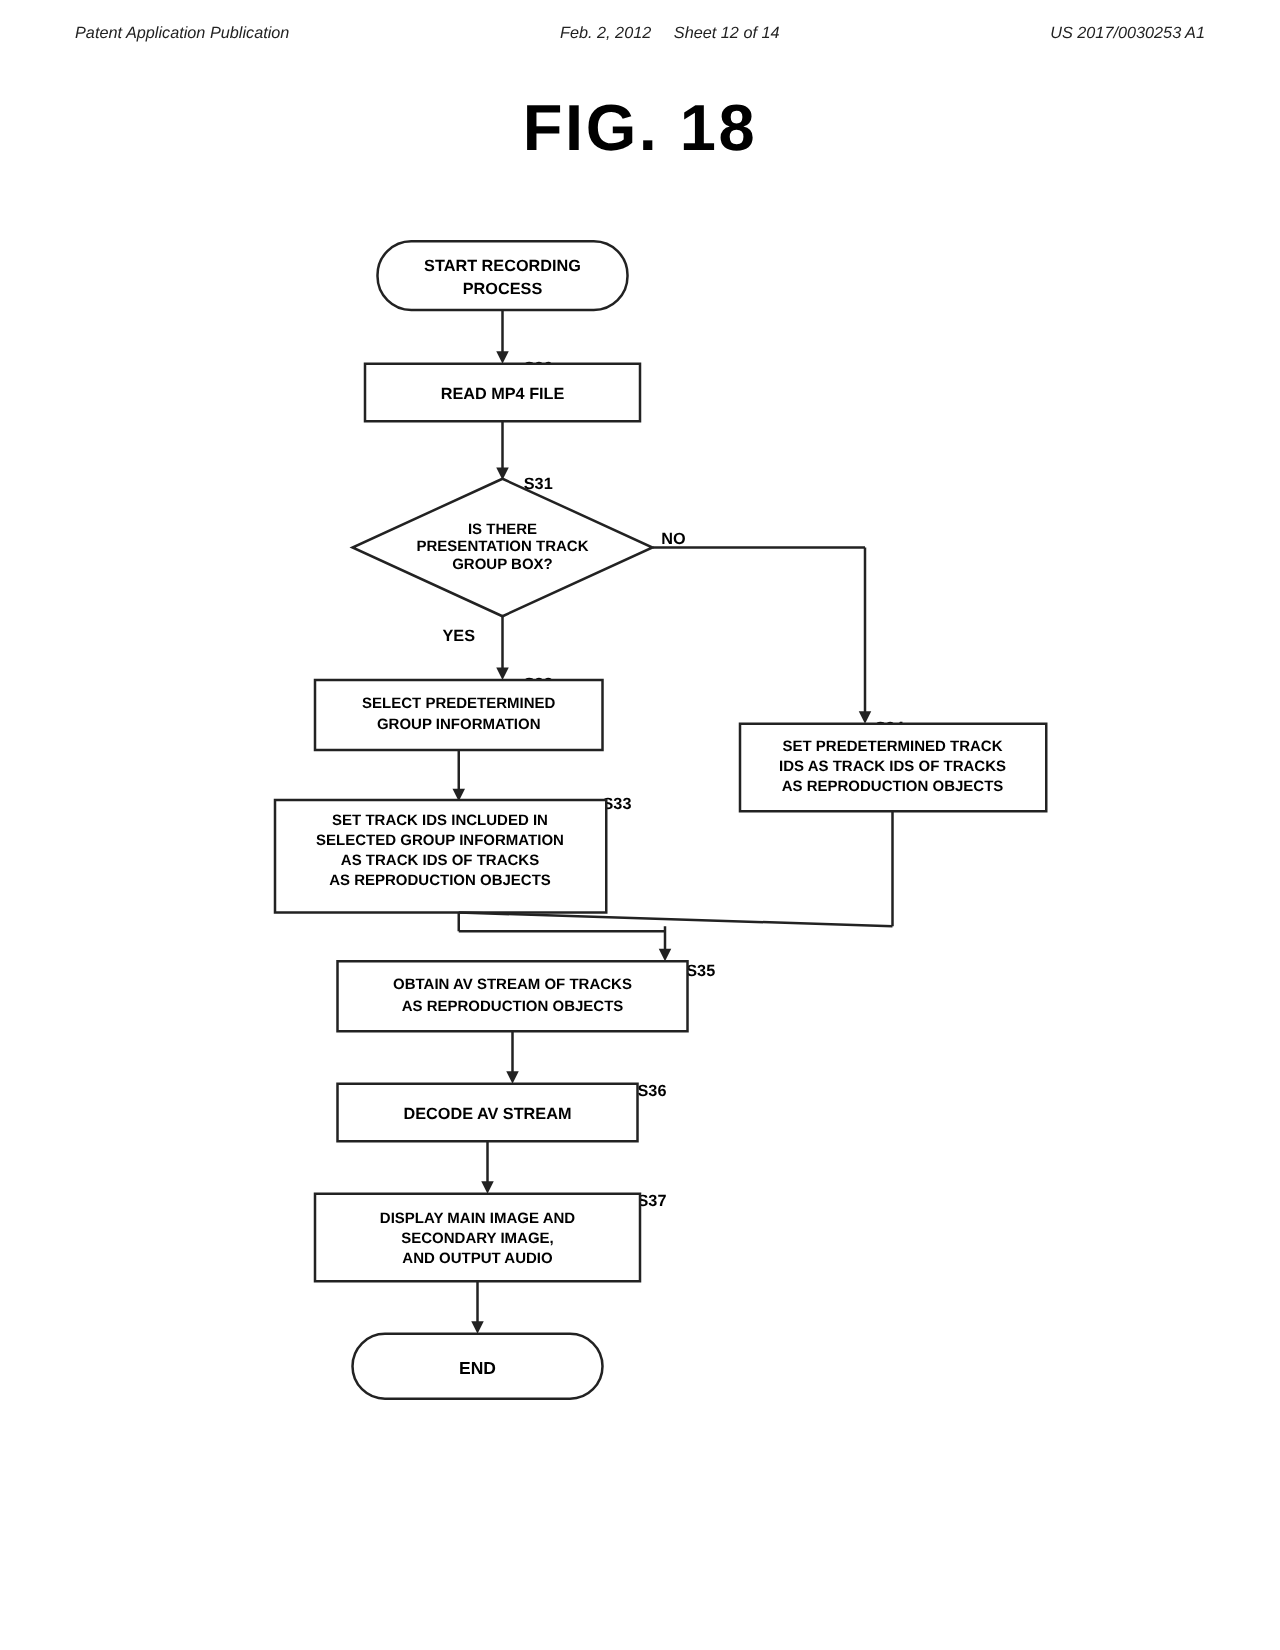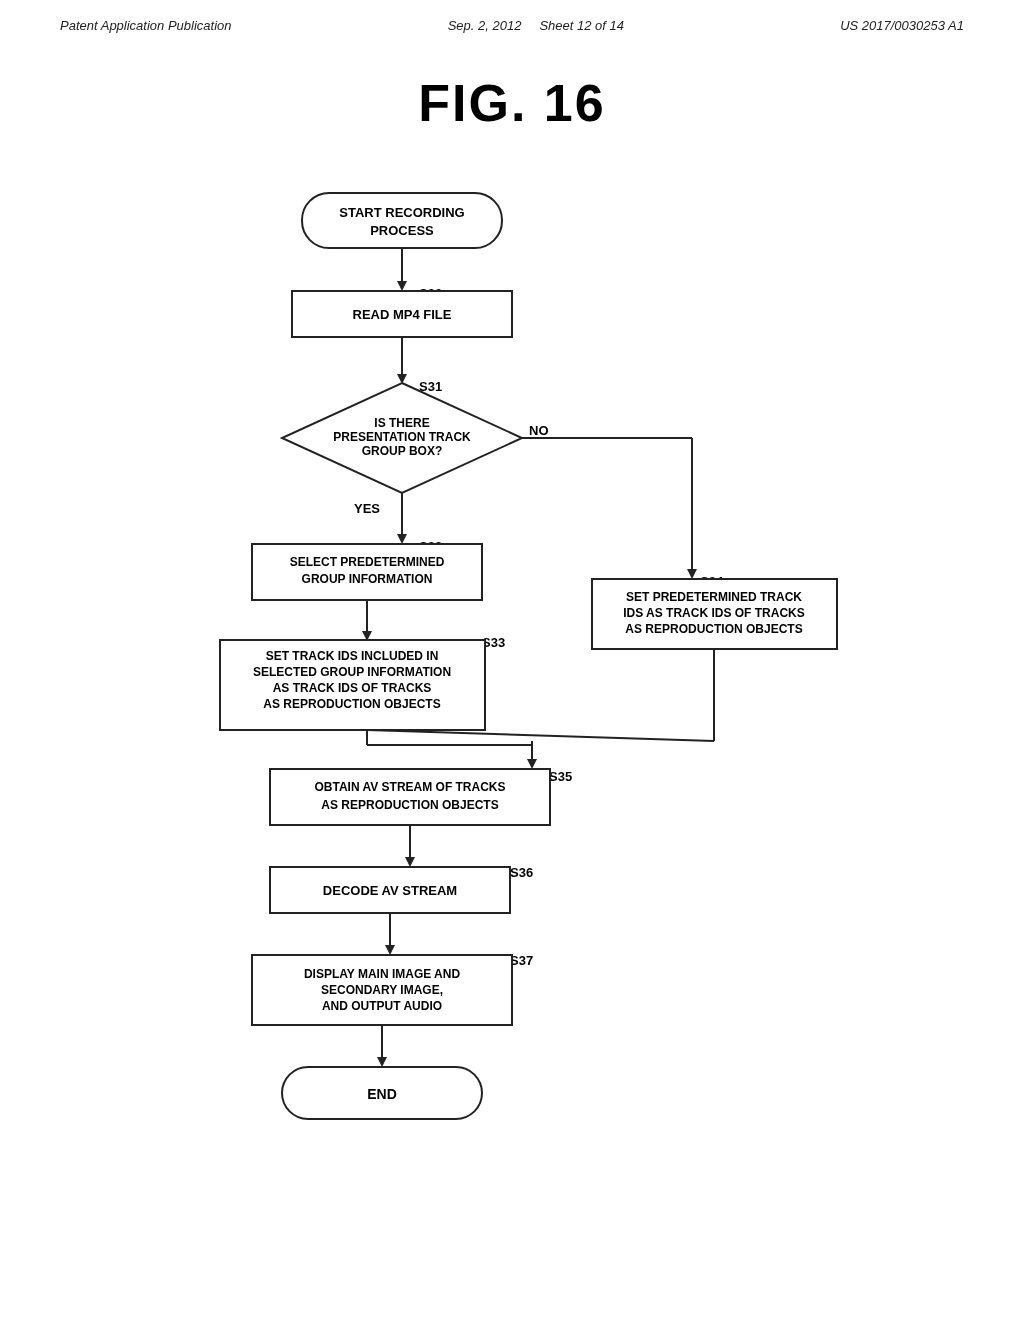--- a/index.html
+++ b/index.html
@@ -43,27 +43,27 @@
       margin: 0 auto;
       height: 1090px;
     }
   </style>
 </head>
 <body>
 
 <div class="header">
   <span class="header-left">Patent Application Publication</span>
   <span class="header-center">
-    <span>Sep. 2, 2012</span>&nbsp;&nbsp;&nbsp;&nbsp;
+    <span>Feb. 2, 2012</span>&nbsp;&nbsp;&nbsp;&nbsp;
     <span>Sheet 12 of 14</span>
   </span>
   <span class="header-right">US 2017/0030253 A1</span>
 </div>
 
-<div class="fig-title">FIG. 16</div>
+<div class="fig-title">FIG. 18</div>
 
 <div class="flowchart">
 
   <svg width="880" height="1090" style="position:absolute;top:0;left:0;">
 
     <rect x="230" y="10" width="200" height="55" rx="27" ry="27" fill="white" stroke="#222" stroke-width="2"></rect>
     <text x="330" y="34" text-anchor="middle" font-family="Arial" font-weight="bold" font-size="13">START RECORDING</text>
     <text x="330" y="52" text-anchor="middle" font-family="Arial" font-weight="bold" font-size="13">PROCESS</text>
 
     <line x1="330" y1="65" x2="330" y2="102" stroke="#222" stroke-width="2"></line>

